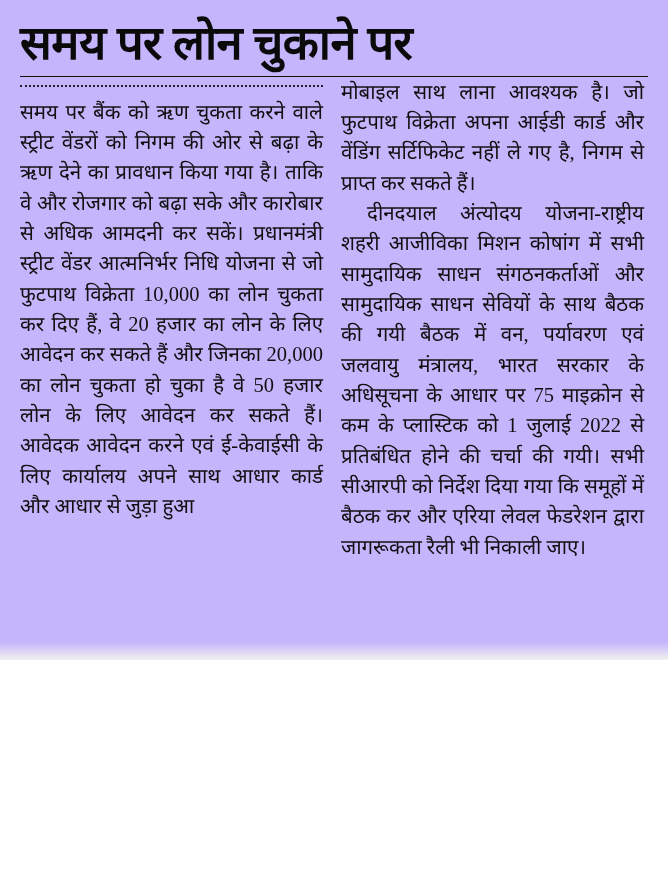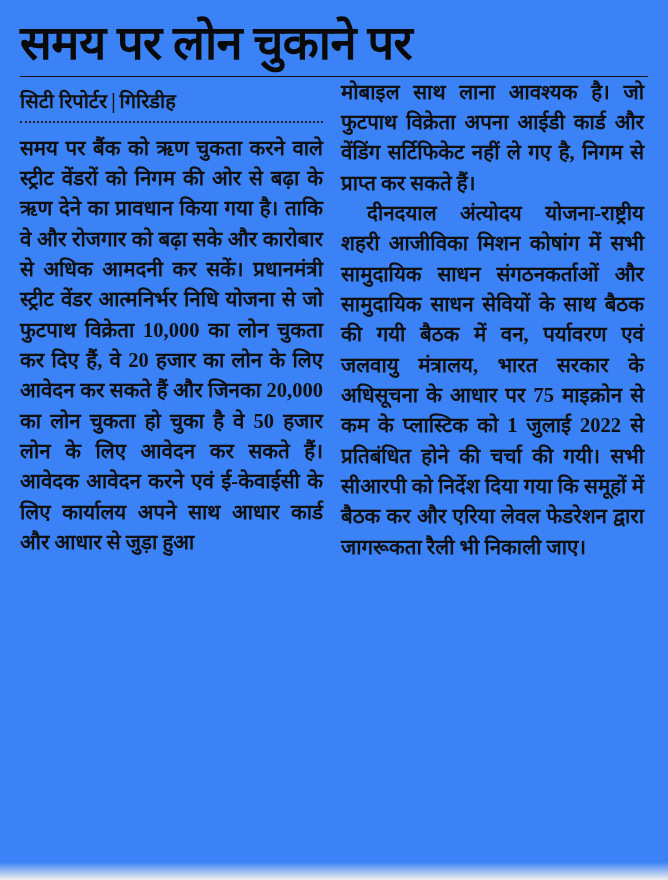--- a/index.html
+++ b/index.html
@@ -10,22 +10,22 @@
   body {
     width: 668px;
     height: 880px;
     overflow: hidden;
     font-family: "Liberation Serif", serif;
     color: #111111;
   }
   .page {
     position: relative;
     width: 668px;
-    height: 880px;
-    background: #3b82f6;
+    height: 660px;
+    background: #c4b5fd;
     box-sizing: border-box;
     padding: 14px 20px 10px 20px;
   }
   .headline {
     font-family: "Liberation Serif", serif;
     font-weight: bold;
     font-size: 47px;
     line-height: 1.10;
     letter-spacing: -0.5px;
     color: #0a0a0a;
@@ -89,21 +89,20 @@
     font-family: "Liberation Serif", serif;
     font-size: 20.5px;
     line-height: 1.48;
     text-align: justify;
     text-justify: inter-word;
     color: #101010;
     letter-spacing: 0px;
   }
   .body-text p {
     margin: 0;
-    font-weight: bold;
   }
   .body-text p + p {
     text-indent: 26px;
   }
   .bottom-fade {
     position: absolute;
     left: 0;
     right: 0;
     bottom: 0;
     height: 18px;
@@ -118,25 +117,20 @@
   <h1 class="headline">
     <span class="line">समय पर लोन चुकाने पर</span>
   </h1>
 
 
   <hr class="rule">
 
   <div class="columns">
 
     <div class="col left">
-      <div class="byline-row">
-        <span class="byline">सिटी रिपोर्टर</span>
-        <span class="byline" style="margin:0 4px;">|</span>
-        <span class="byline loc">गिरिडीह</span>
-      </div>
       <div class="dotted"></div>
       <div class="body-text">
         <p>समय पर बैंक को ऋण चुकता करने वाले स्ट्रीट वेंडरों को निगम की ओर से बढ़ा के ऋण देने का प्रावधान किया गया है। ताकि वे और रोजगार को बढ़ा सके और कारोबार से अधिक आमदनी कर सकें। प्रधानमंत्री स्ट्रीट वेंडर आत्मनिर्भर निधि योजना से जो फुटपाथ विक्रेता 10,000 का लोन चुकता कर दिए हैं, वे 20 हजार का लोन के लिए आवेदन कर सकते हैं और जिनका 20,000 का लोन चुकता हो चुका है वे 50 हजार लोन के लिए आवेदन कर सकते हैं। आवेदक आवेदन करने एवं ई-केवाईसी के लिए कार्यालय अपने साथ आधार कार्ड और आधार से जुड़ा हुआ</p>
       </div>
     </div>
 
     <div class="col right">
       <div class="body-text">
         <p>मोबाइल साथ लाना आवश्यक है। जो फुटपाथ विक्रेता अपना आईडी कार्ड और वेंडिंग सर्टिफिकेट नहीं ले गए है, निगम से प्राप्त कर सकते हैं।</p>
         <p>दीनदयाल अंत्योदय योजना-राष्ट्रीय शहरी आजीविका मिशन कोषांग में सभी सामुदायिक साधन संगठनकर्ताओं और सामुदायिक साधन सेवियों के साथ बैठक की गयी बैठक में वन, पर्यावरण एवं जलवायु मंत्रालय, भारत सरकार के अधिसूचना के आधार पर 75 माइक्रोन से कम के प्लास्टिक को 1 जुलाई 2022 से प्रतिबंधित होने की चर्चा की गयी। सभी सीआरपी को निर्देश दिया गया कि समूहों में बैठक कर और एरिया लेवल फेडरेशन द्वारा जागरूकता रैली भी निकाली जाए।</p>

